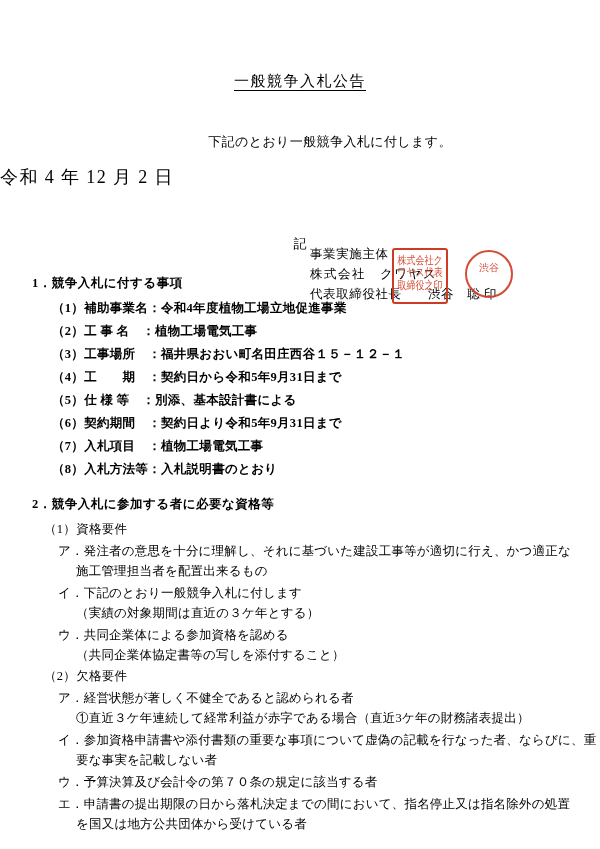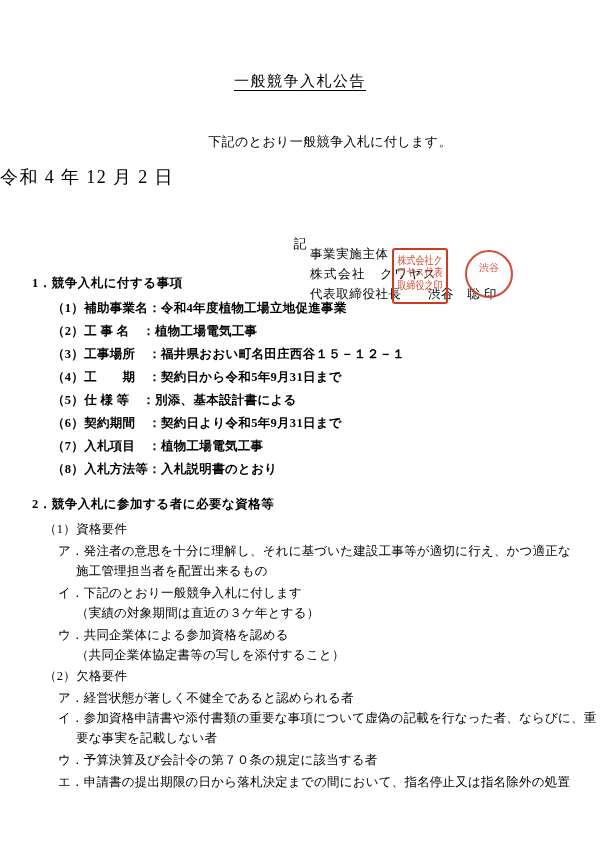--- a/index.html
+++ b/index.html
@@ -211,28 +211,30 @@
     <div class="sub tight">
       <span>ウ．</span><span>共同企業体による参加資格を認める</span>
     </div>
     <div class="subsub">（共同企業体協定書等の写しを添付すること）</div>
 
     <div class="group-label">（2）欠格要件</div>
 
     <div class="sub tight">
       <span>ア．</span><span>経営状態が著しく不健全であると認められる者</span>
     </div>
+    <div class="subsub">①直近３ケ年連続して経常利益が赤字である場合（直近3ケ年の財務諸表提出）</div>
 
     <div class="sub tight">
       <span>イ．</span><span>参加資格申請書や添付書類の重要な事項について虚偽の記載を行なった者、ならびに、重</span>
     </div>
     <div class="subsub">要な事実を記載しない者</div>
 
     <div class="sub">
       <span>ウ．</span><span>予算決算及び会計令の第７０条の規定に該当する者</span>
     </div>
 
     <div class="sub tight">
       <span>エ．</span><span>申請書の提出期限の日から落札決定までの間において、指名停止又は指名除外の処置</span>
     </div>
+    <div class="subsub">を国又は地方公共団体から受けている者</div>
   </div>
 
 </div>
 
 </body></html>

